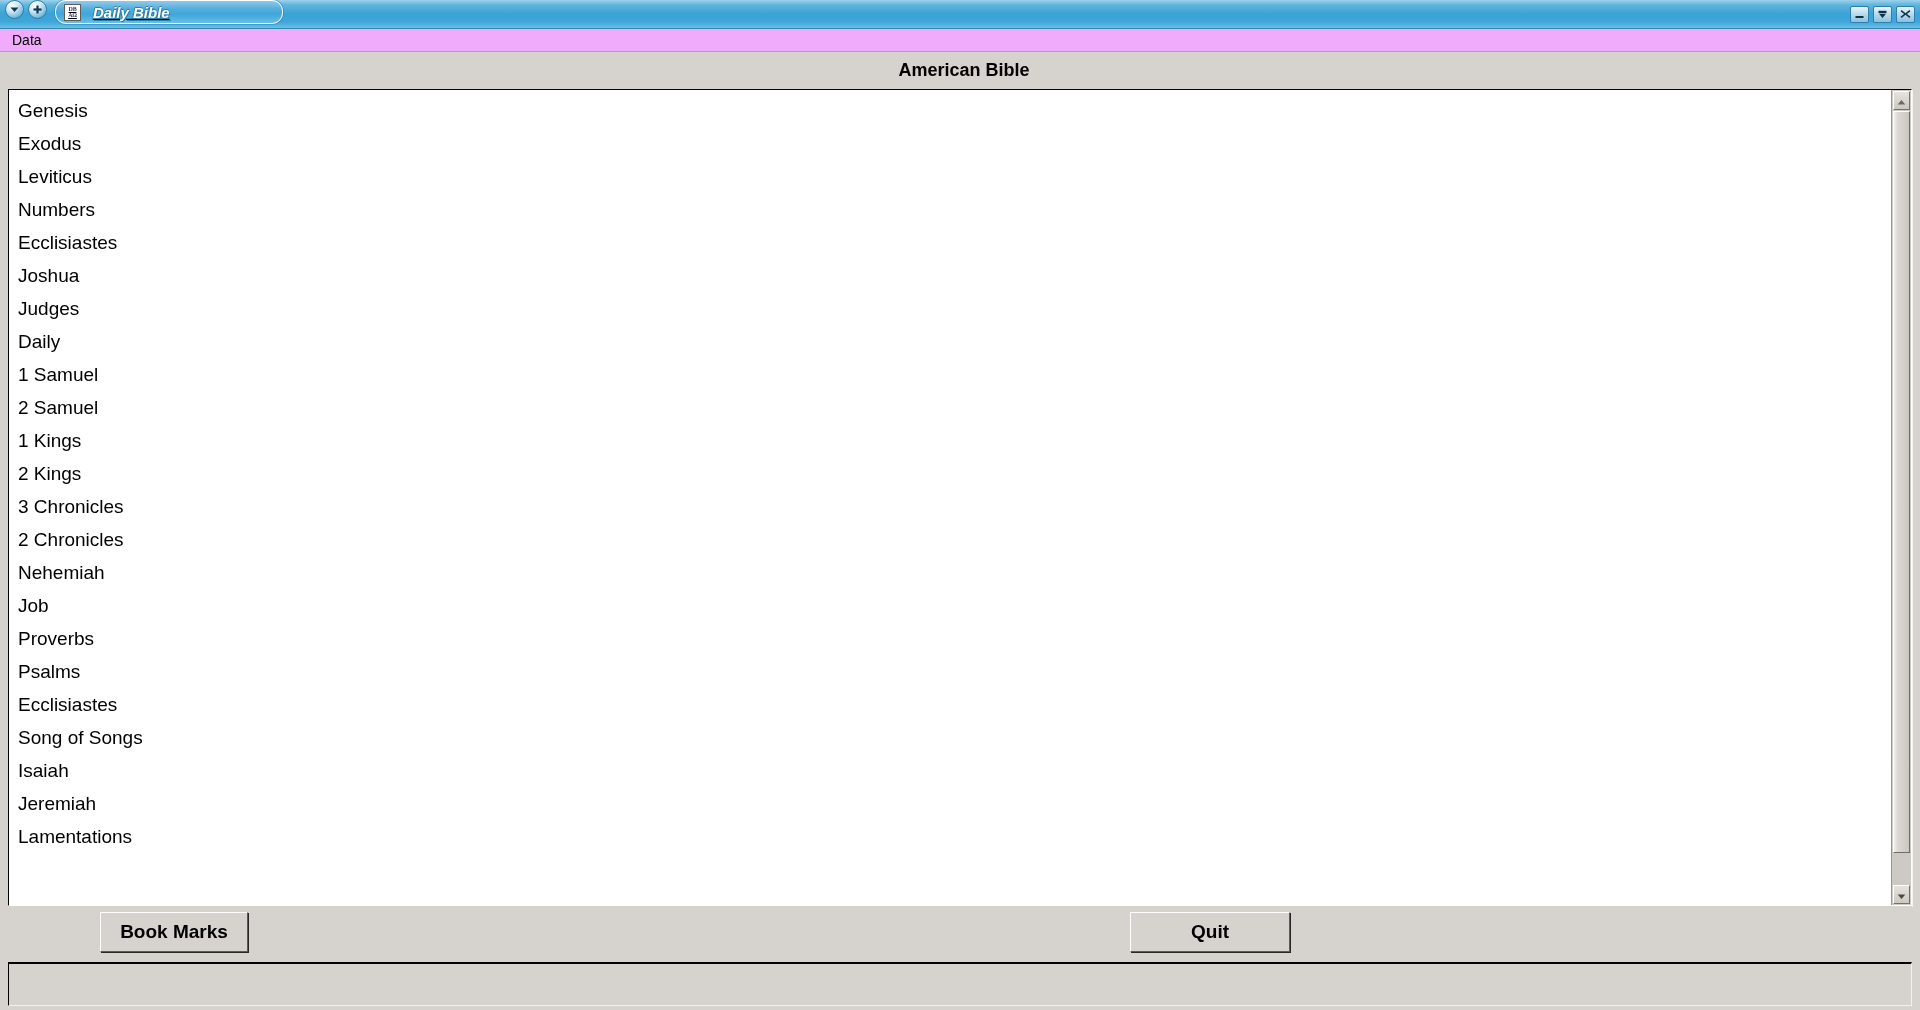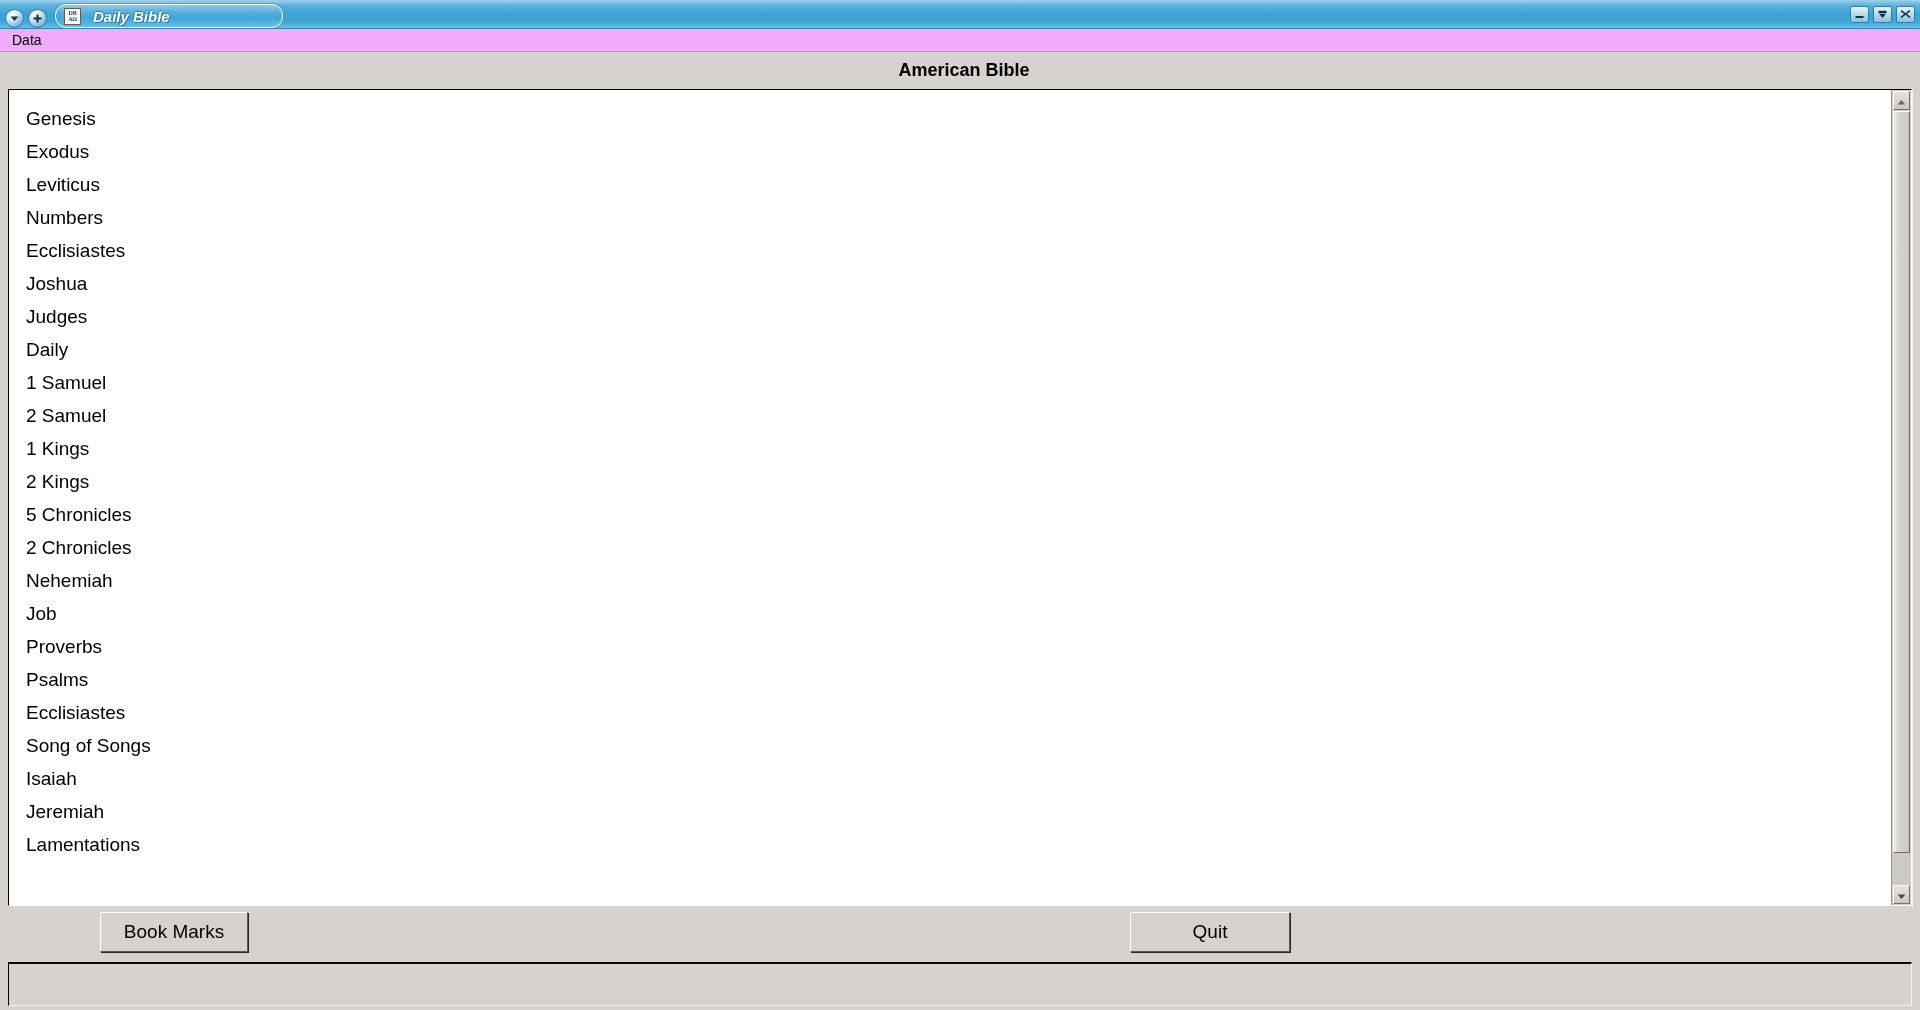--- a/index.html
+++ b/index.html
@@ -29,23 +29,24 @@
     height: 28px;
     flex: 0 0 28px;
     background: linear-gradient(to bottom,
         #9fd2ec 0%,
         #5fb4dd 18%,
         #3ba2d6 50%,
         #3fa6d9 78%,
         #6cc0e5 100%);
     border-bottom: 1px solid #2e87b5;
     display: flex;
-    align-items: flex-end;
+    align-items: flex-start;
     position: relative;
     overflow: hidden;
+    text-decoration: underline;
   }
   .tb-left-btns {
     display: flex;
     align-items: center;
     gap: 4px;
     padding-left: 5px;
   }
   .tb-circle {
     width: 17px;
     height: 17px;
@@ -175,21 +176,21 @@
     box-shadow: 1px 1px 0 #f4f3f1;
     min-height: 0;
     position: relative;
     margin-bottom: 0;
   }
 
   .listbox {
     flex: 1 1 auto;
     background: #ffffff;
     overflow: hidden;
-    padding: 12px;
+    padding: 4px;
     position: relative;
   }
   .list-item {
     font-size: 19px;
     line-height: 33px;
     height: 33px;
     color: #000000;
     padding-left: 5px;
     white-space: nowrap;
   }
@@ -238,20 +239,21 @@
   }
 
   
   .buttonbar {
     flex: 0 0 56px;
     height: 56px;
     background: #d6d2cd;
     display: flex;
     align-items: center;
     position: relative;
+    font-weight: bold;
   }
   .btn {
     background: #d6d2cd;
     border-top: 1px solid #ffffff;
     border-left: 1px solid #ffffff;
     border-right: 1px solid #5d5a56;
     border-bottom: 1px solid #5d5a56;
     box-shadow: 1px 1px 0 #2a2826;
     font-size: 19px;
     color: #000000;
@@ -371,21 +373,21 @@
           <div class="list-item">Leviticus</div>
           <div class="list-item">Numbers</div>
           <div class="list-item">Ecclisiastes</div>
           <div class="list-item">Joshua</div>
           <div class="list-item">Judges</div>
           <div class="list-item">Daily</div>
           <div class="list-item">1 Samuel</div>
           <div class="list-item">2 Samuel</div>
           <div class="list-item">1 Kings</div>
           <div class="list-item">2 Kings</div>
-          <div class="list-item">5 Chronicles</div>
+          <div class="list-item">3 Chronicles</div>
           <div class="list-item">2 Chronicles</div>
           <div class="list-item">Nehemiah</div>
           <div class="list-item">Job</div>
           <div class="list-item">Proverbs</div>
           <div class="list-item">Psalms</div>
           <div class="list-item">Ecclisiastes</div>
           <div class="list-item">Song of Songs</div>
           <div class="list-item">Isaiah</div>
           <div class="list-item">Jeremiah</div>
           <div class="list-item">Lamentations</div>

